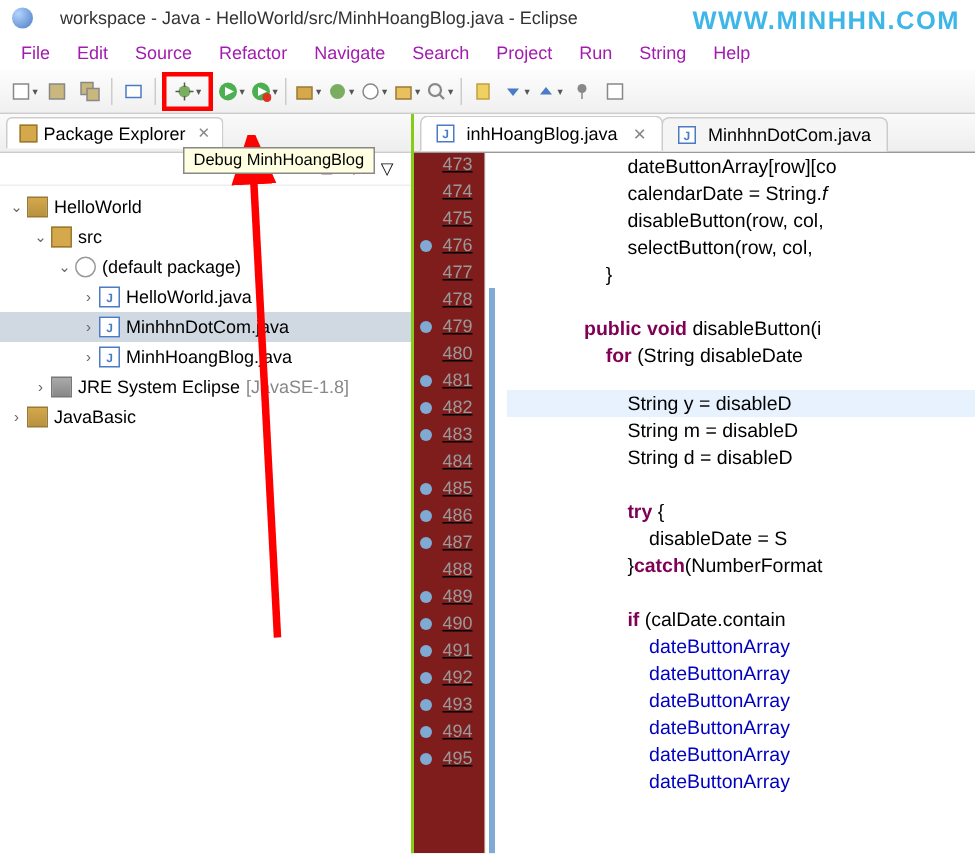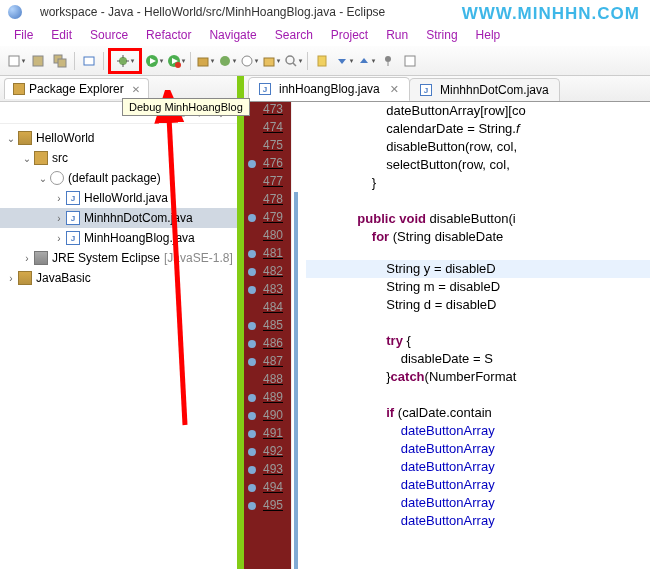--- a/index.html
+++ b/index.html
@@ -9,21 +9,21 @@
     .title-bar .title-text { font-size: 12px; color: #333; }
     .watermark { position: absolute; top: 4px; right: 10px; font-family: Arial; font-size: 17px; font-weight: bold; color: #3eb7e8; letter-spacing: 1px; }
     .menu-bar { height: 22px; padding: 2px 6px; display: flex; gap: 2px; align-items: center; }
     .menu-item { padding: 2px 8px; cursor: pointer; font-size: 12px; color: #a21caf; }
     .toolbar { height: 30px; padding: 2px 6px; display: flex; align-items: center; gap: 2px; border-bottom: 1px solid #ccc; background: linear-gradient(#fdfdfd, #f0f0f0); }
     .tb-btn { width: 20px; height: 20px; display: inline-flex; align-items: center; justify-content: center; cursor: pointer; border-radius: 2px; position: relative; }
     .tb-sep { width: 1px; height: 18px; background: #ccc; margin: 0 2px; }
     .tb-dropdown::after { content: "▾"; font-size: 7px; color: #555; margin-left: 1px; }
     .debug-highlight { border: 3px solid #ff0000; padding: 0 4px; height: 26px; display: flex; align-items: center; }
     .main-area { display: flex; height: calc(100% - 76px); }
-    .package-explorer { width: 244px; border-right: 7px solid #84cc16; display: flex; flex-direction: column; }
+    .package-explorer { width: 276px; border-right: 2px solid #84cc16; display: flex; flex-direction: column; }
     .view-tab-bar { height: 26px; display: flex; align-items: center; border-bottom: 1px solid #ccc; background: linear-gradient(#fafafa, #eee); padding: 0 4px; position: relative; }
     .view-tab { padding: 3px 8px; background: #fff; border: 1px solid #ccc; border-bottom: none; border-radius: 4px 4px 0 0; font-size: 12px; display: flex; align-items: center; gap: 4px; }
     .pkg-icon-small { width: 12px; height: 12px; background: #d4a84b; border: 1px solid #9a7a33; }
     .tooltip-box { position: absolute; top: 22px; left: 122px; background: #ffffe1; border: 1px solid #888; padding: 2px 6px; font-size: 11px; z-index: 20; white-space: nowrap; }
     .mini-toolbar { height: 22px; display: flex; align-items: center; justify-content: flex-end; gap: 4px; padding: 2px 8px; border-bottom: 1px solid #eee; }
     .mini-btn { width: 16px; height: 16px; cursor: pointer; display: inline-flex; align-items: center; justify-content: center; font-size: 11px; }
     .tree { padding: 4px 0; font-size: 12px; }
     .tree-row { display: flex; align-items: center; height: 20px; padding-left: 4px; cursor: pointer; }
     .tree-row.selected { background: #d0d8e2; }
     .expand { width: 14px; text-align: center; color: #666; font-size: 10px; }

